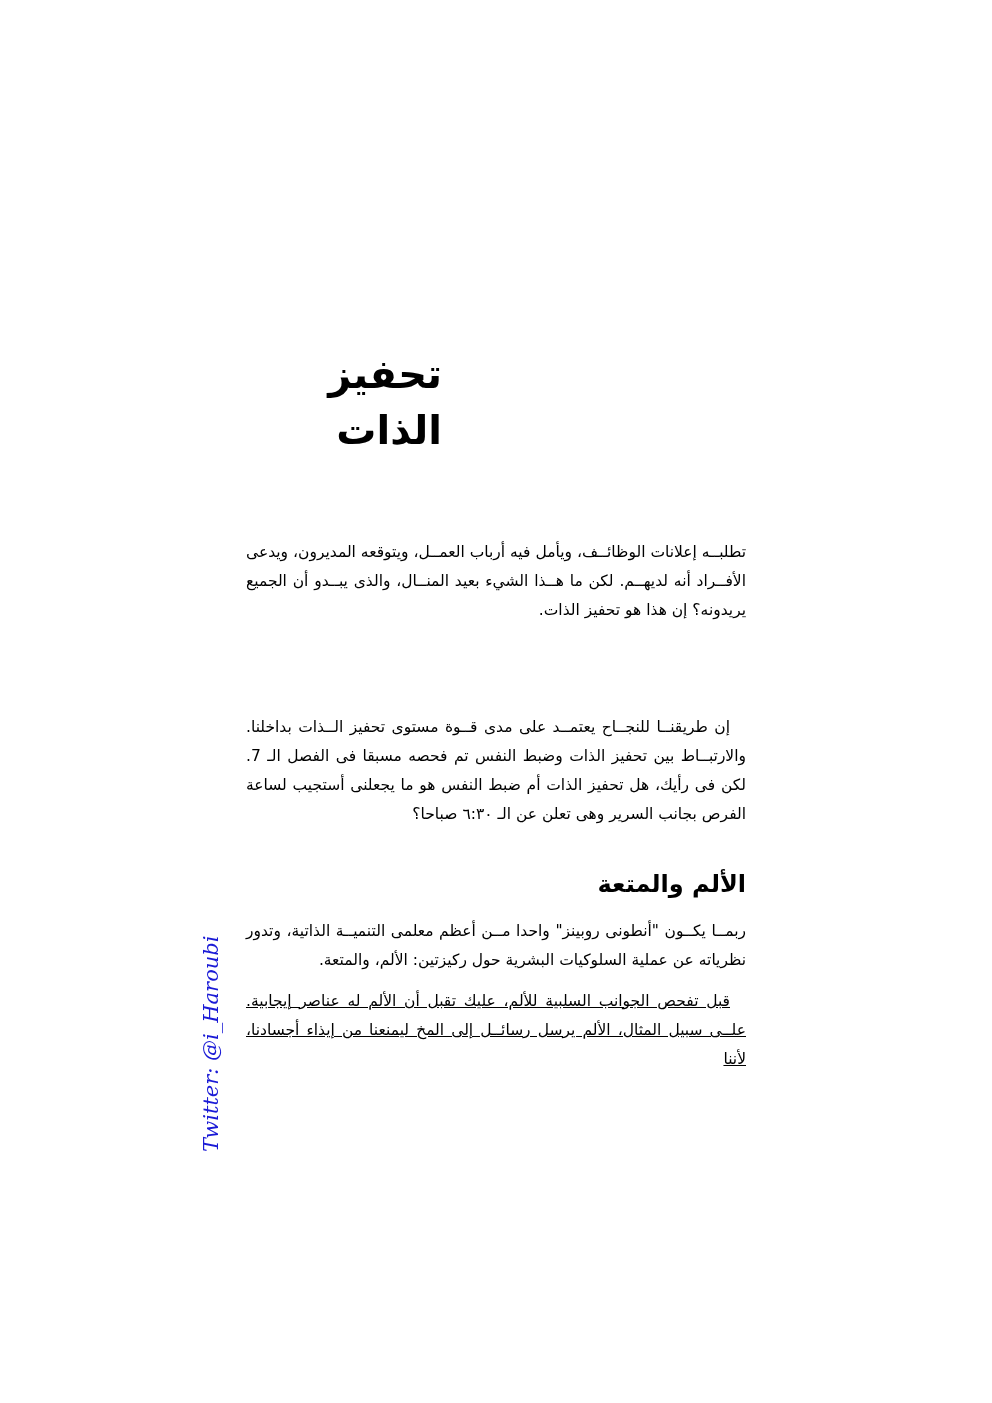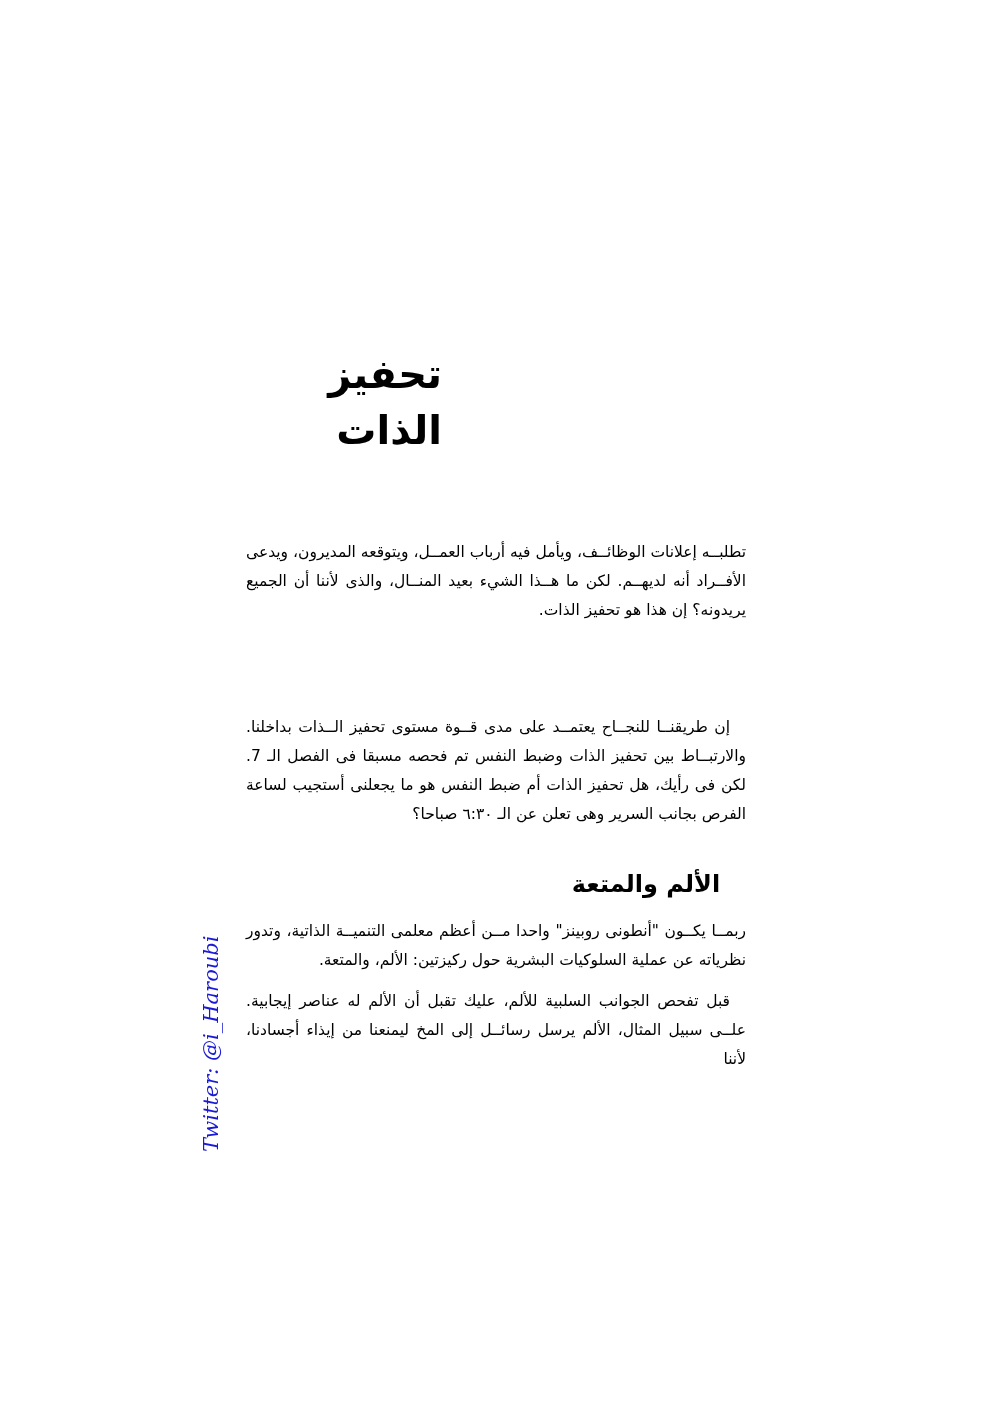--- a/index.html
+++ b/index.html
@@ -53,29 +53,29 @@
     }
     .p1 { top: 538px; }
     .p2 { top: 641px; }
     .p3 { top: 713px; }
     .section-heading {
       position: absolute;
       top: 864px;
       left: 546px;
       width: 200px;
       direction: rtl;
-      text-align: center;
+      text-align: right;
       font-family: "DejaVu Sans", sans-serif;
       font-weight: bold;
       font-size: 24px;
       line-height: 40px;
       margin: 0;
     }
     .p4 { top: 917px; }
-    .p5 { top: 987px; }
+    .p5 { top: 987px; text-decoration: underline; }
     .watermark {
       position: absolute;
       left: 198px;
       top: 1152px;
       transform-origin: 0 0;
       transform: rotate(-90deg);
       white-space: nowrap;
       font-family: "DejaVu Serif", serif;
       font-style: italic;
       font-size: 21px;
@@ -83,21 +83,21 @@
       color: #1a1ad6;
     }
   </style>
 </head>
 <body>
 
 <div class="page">
 
   <h1 class="chapter-title">تحفيز الذات</h1>
 
-  <p class="text-block p1">تطلبــه إعلانات الوظائــف، ويأمل فيه أرباب العمــل، ويتوقعه المديرون، ويدعى الأفــراد أنه لديهــم. لكن ما هــذا الشيء بعيد المنــال، والذى لأننا أن الجميع يريدونه؟ إن هذا هو تحفيز الذات.</p>
+  <p class="text-block p1">تطلبــه إعلانات الوظائــف، ويأمل فيه أرباب العمــل، ويتوقعه المديرون، ويدعى الأفــراد أنه لديهــم. لكن ما هــذا الشيء بعيد المنــال، والذى يبــدو أن الجميع يريدونه؟ إن هذا هو تحفيز الذات.</p>
 
 
   <p class="text-block indent p3">إن طريقنــا للنجــاح يعتمــد على مدى قــوة مستوى تحفيز الــذات بداخلنا. والارتبــاط بين تحفيز الذات وضبط النفس تم فحصه مسبقا فى الفصل الـ 7. لكن فى رأيك، هل تحفيز الذات أم ضبط النفس هو ما يجعلنى أستجيب لساعة الفرص بجانب السرير وهى تعلن عن الـ ٦:٣٠ صباحا؟</p>
 
   <h2 class="section-heading">الألم والمتعة</h2>
 
   <p class="text-block p4">ربمــا يكــون "أنطونى روبينز" واحدا مــن أعظم معلمى التنميــة الذاتية، وتدور نظرياته عن عملية السلوكيات البشرية حول ركيزتين: الألم، والمتعة.</p>
 
   <p class="text-block indent p5">قبل تفحص الجوانب السلبية للألم، عليك تقبل أن الألم له عناصر إيجابية. علــى سبيل المثال، الألم يرسل رسائــل إلى المخ ليمنعنا من إيذاء أجسادنا، لأننا</p>
 

